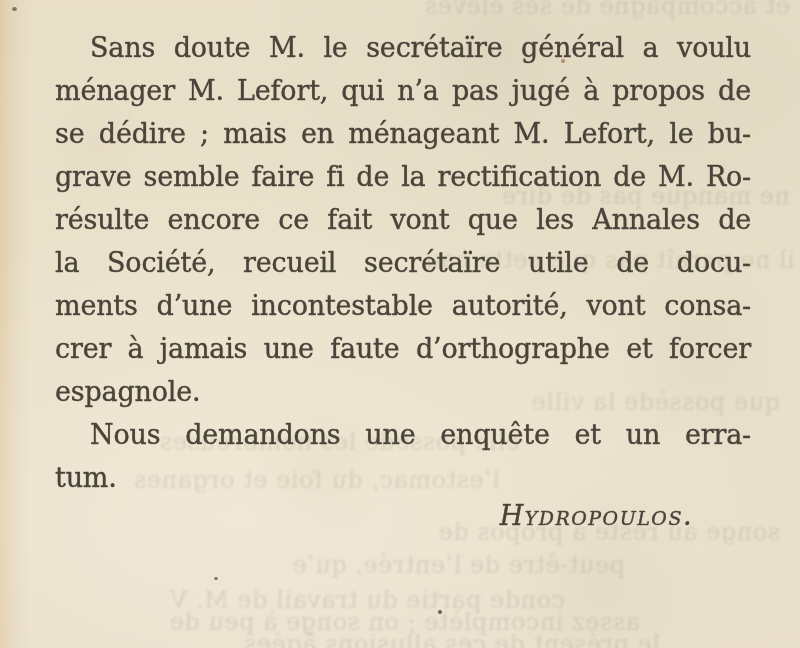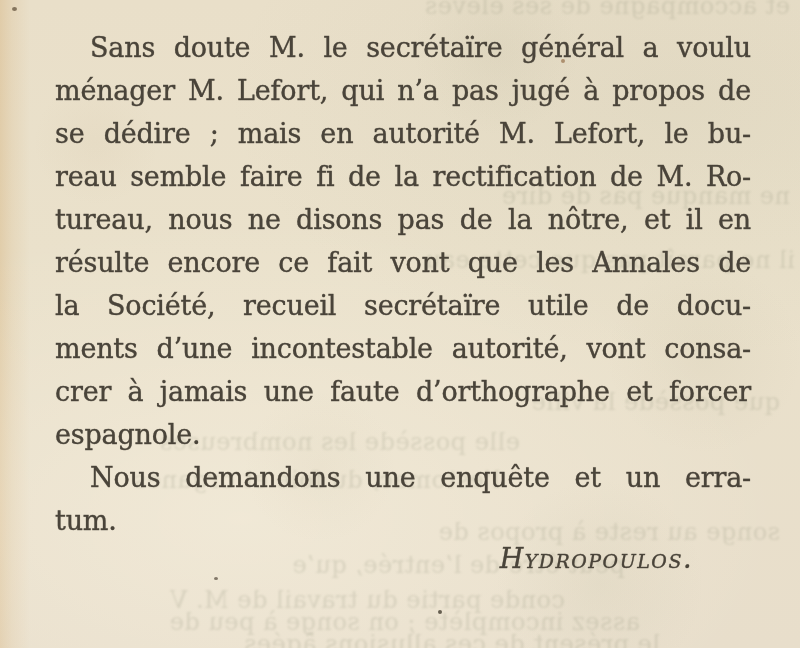--- a/index.html
+++ b/index.html
@@ -78,23 +78,22 @@
 <div class="ghost" style="left:205px; top:551px; width:420px;">peut-être de l’entrée, qu’e</div>
 <div class="ghost" style="left:175px; top:586px; width:390px;">conde partie du travail de M. V</div>
 <div class="ghost" style="left:120px; top:608px; width:520px;">assez incomplète ; on songe à peu de</div>
 <div class="ghost" style="left:140px; top:630px; width:520px;">le présent de ces allusions âgées</div>
 
 <div class="paper-mottle"></div>
 
 <div class="textblock">
   <div class="line indent">Sans doute M. le secrétaïre général a voulu</div>
   <div class="line">ménager M. Lefort, qui n’a pas jugé à propos de</div>
-  <div class="line">se dédire ; mais en autorité M. Lefort, le bu-</div>
-  <div class="line">reau semble faire fi de la rectification de M. Ro-</div>
-  <div class="line">tureau, nous ne disons pas de la nôtre, et il en</div>
+  <div class="line">se dédire ; mais en ménageant M. Lefort, le bu-</div>
+  <div class="line">grave semble faire fi de la rectification de M. Ro-</div>
   <div class="line">résulte encore ce fait vont que les Annales de</div>
   <div class="line">la Société, recueil secrétaïre utile de docu-</div>
   <div class="line">ments d’une incontestable autorité, vont consa-</div>
   <div class="line">crer à jamais une faute d’orthographe et forcer</div>
   <div class="line plain">espagnole.</div>
   <div class="line indent">Nous demandons une enquête et un erra-</div>
   <div class="line plain">tum.</div>
   <div class="signature-row">
     <span class="signature">Hydropoulos.</span>
   </div>

